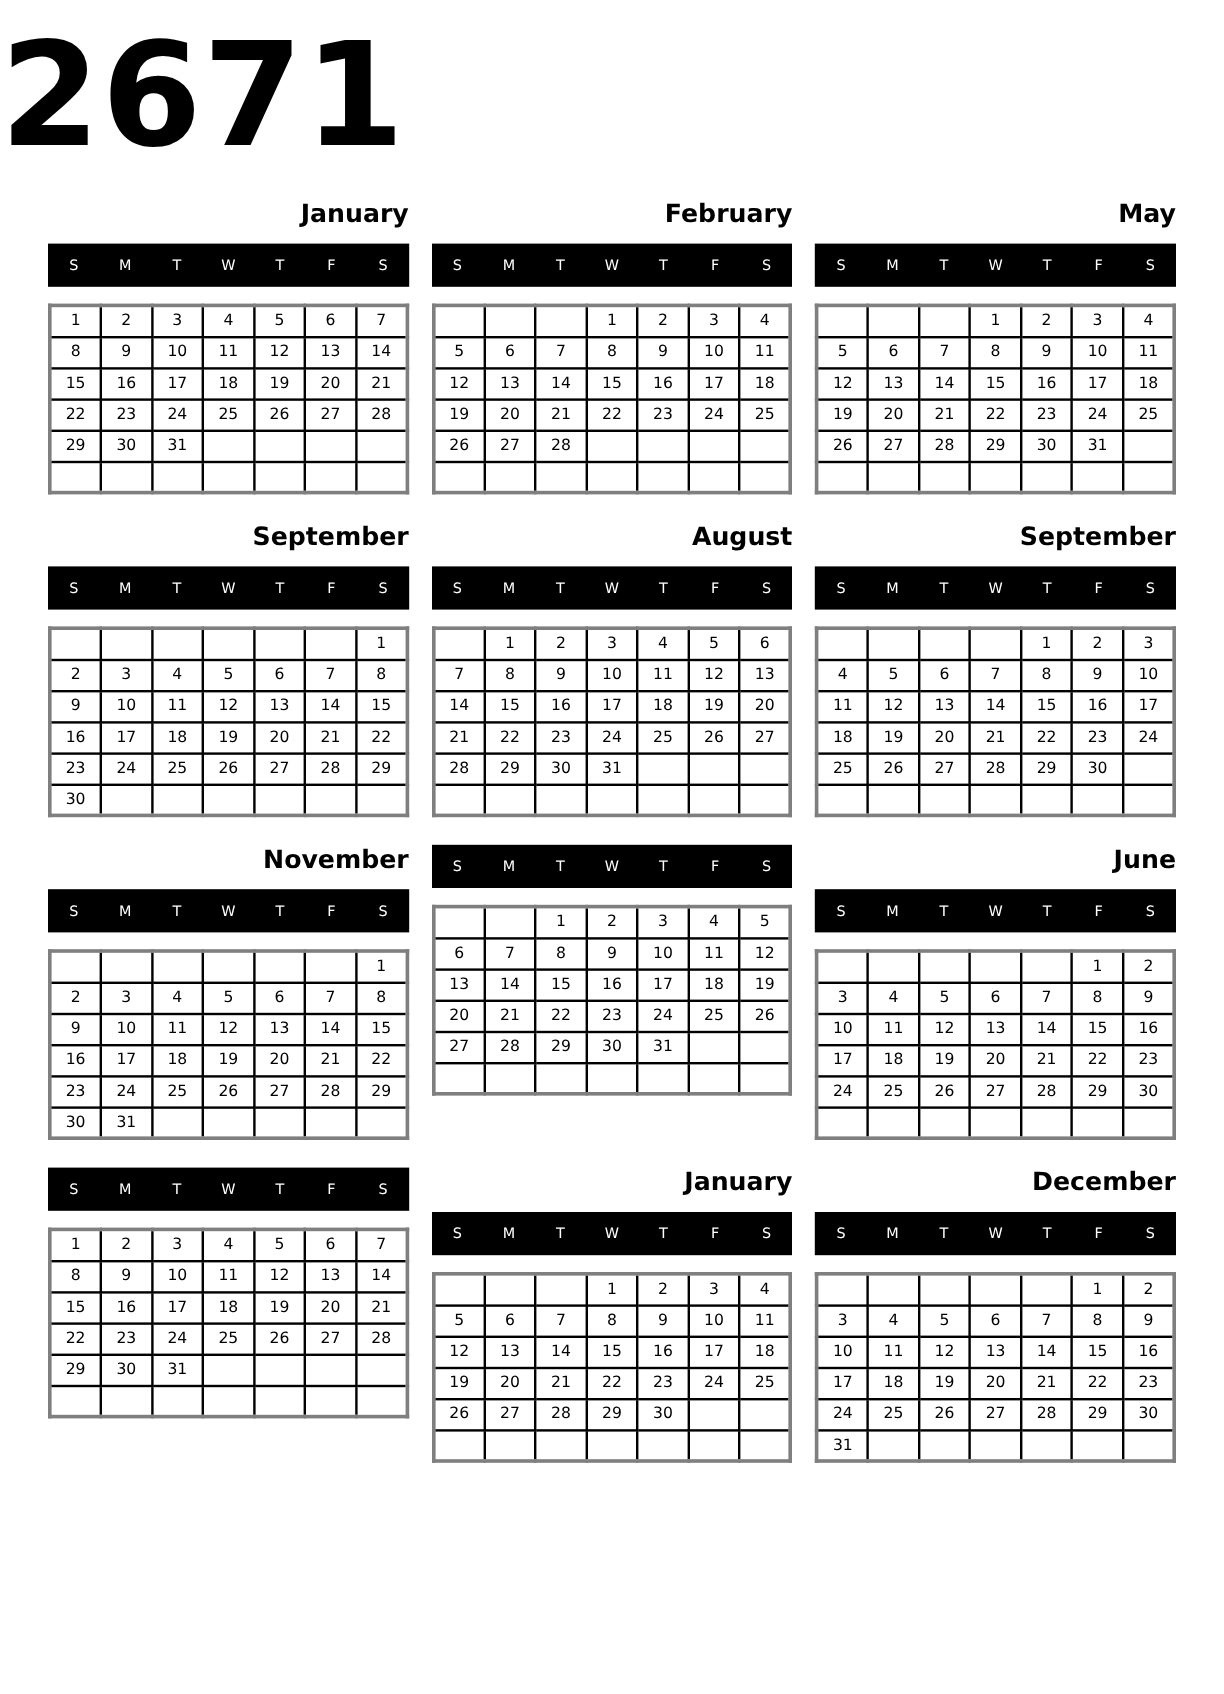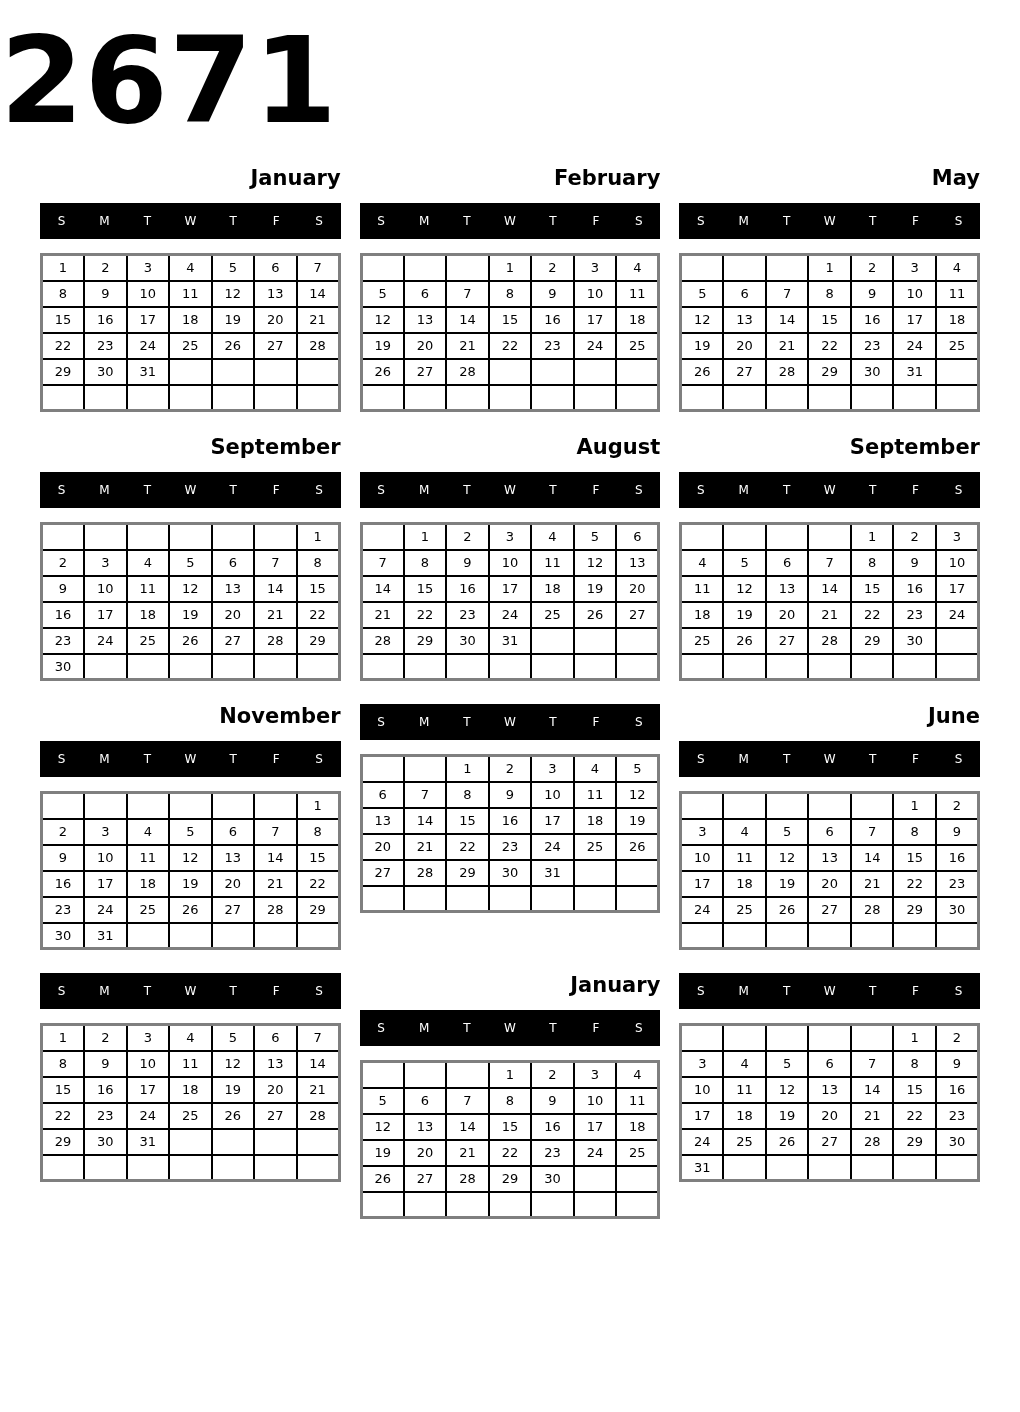--- a/index.html
+++ b/index.html
@@ -851,20 +851,21 @@
             <td></td>
             <td></td>
             <td></td>
             <td></td>
           </tr>
         </tbody>
     </table>
   </div>
 
   <div class="month">
+    <div class="month-title">December</div>
     <div class="weekday-header">
         <span>S</span>
         <span>M</span>
         <span>T</span>
         <span>W</span>
         <span>T</span>
         <span>F</span>
         <span>S</span>
       </div>
     <table>

